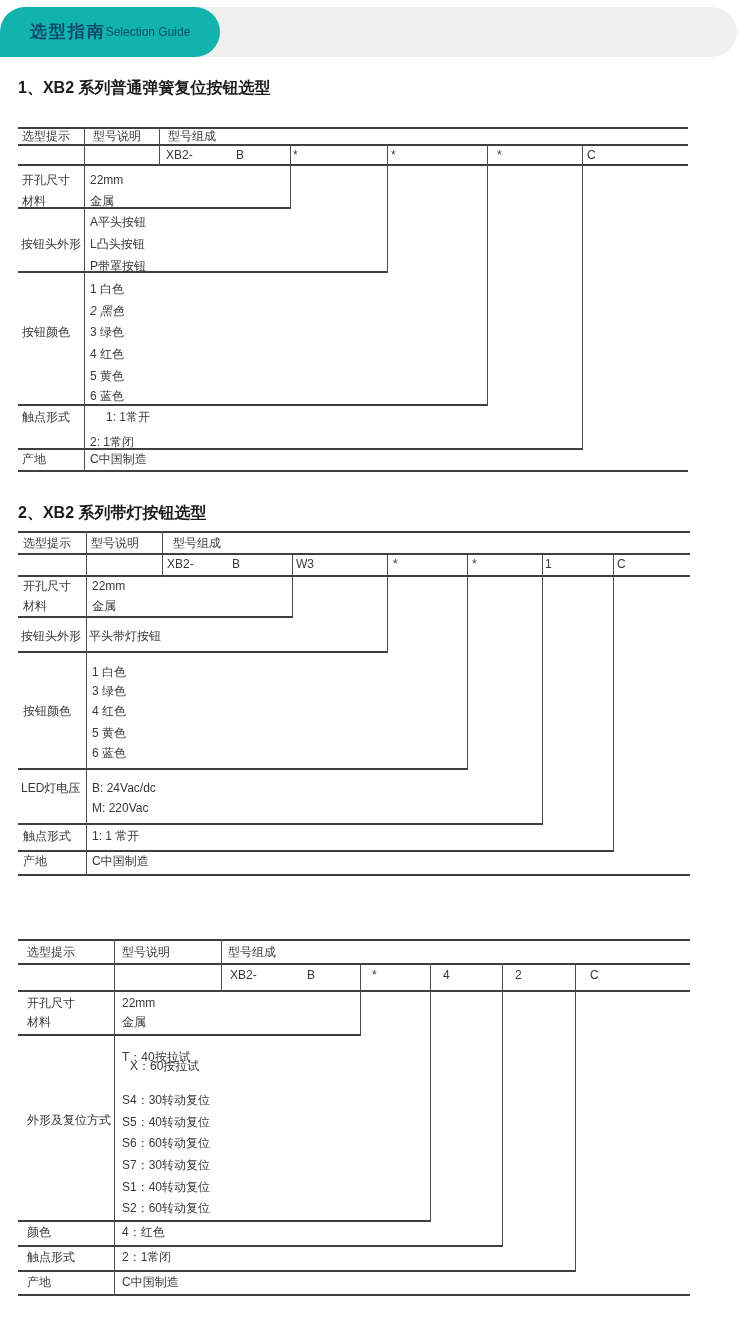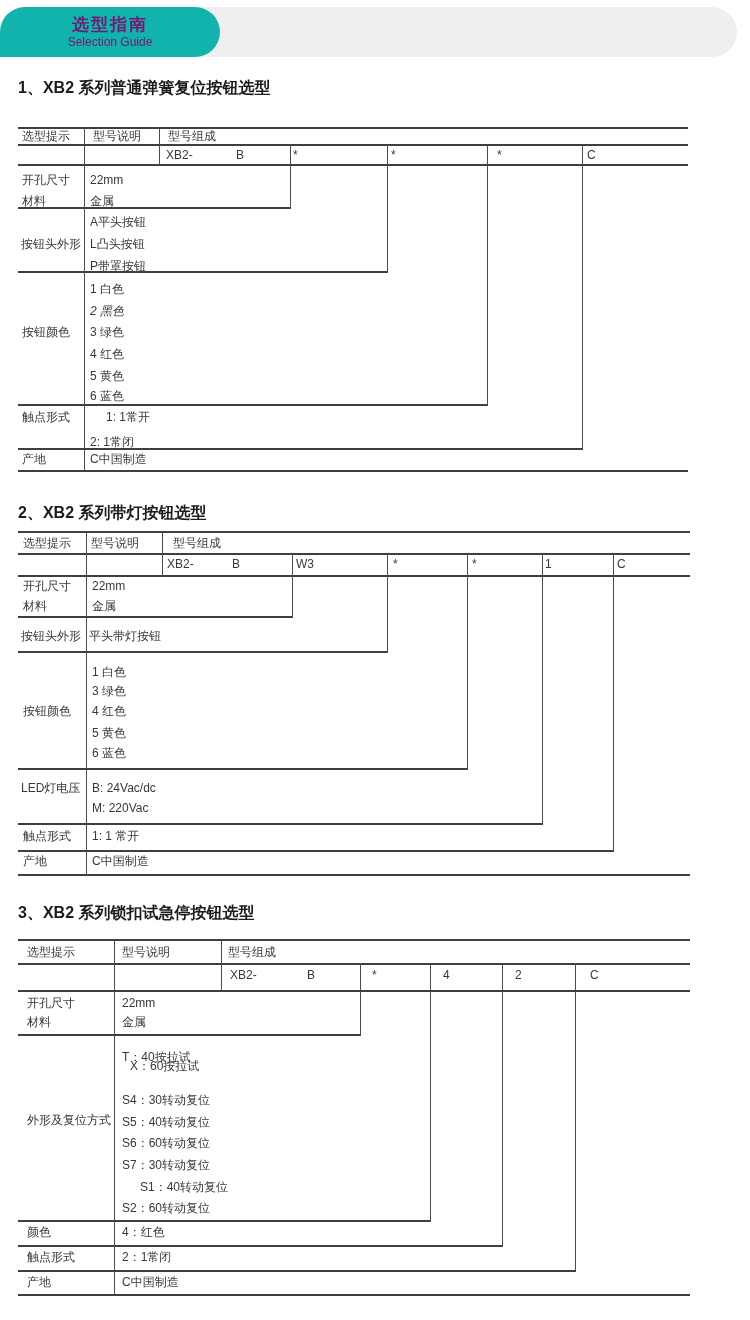--- a/index.html
+++ b/index.html
@@ -1,22 +1,22 @@
 <!DOCTYPE html>
 <html><head>
 <meta charset="utf-8">
 <style>
   html,body{margin:0;padding:0;background:#ffffff;}
   #page{position:relative;width:750px;height:1320px;background:#ffffff;overflow:hidden;
         font-family:"Liberation Sans","DejaVu Sans",sans-serif;color:#333;}
   .bar{position:absolute;left:0;top:7px;width:737px;height:50px;background:#efefef;
        border-radius:26px;}
   .pill{position:absolute;left:0;top:7px;width:220px;height:50px;background:#12b3ac;
-        border-radius:26px 26px 26px 0;display:flex;flex-direction:column;align-items:center;
-        justify-content:center;color:#701a75;}
+        border-radius:26px 26px 26px 0;display:flex;flex-direction:row;align-items:center;
+        justify-content:center;color:#0c4a6e;}
   .pill .zh{font-size:17px;font-weight:bold;letter-spacing:2px;line-height:20px;}
   .pill .en{font-size:12px;line-height:14px;}
   .sec{position:absolute;left:18px;height:20px;line-height:20px;font-size:16px;font-weight:bold;
        color:#1c1c1c;white-space:nowrap;}
   .tbl{position:absolute;}
   .hl{position:absolute;height:2px;background:#3f3f3f;}
   .vl{position:absolute;width:1px;background:#4b4b4b;}
   .hx{position:absolute;height:16px;line-height:16px;font-size:12px;color:#383838;white-space:nowrap;}
   .tx{position:absolute;height:22px;line-height:22px;font-size:12px;color:#383838;white-space:nowrap;}
 </style>
@@ -26,21 +26,20 @@
 <div id="page">
 
   <div class="bar" style="background-color: rgb(239, 239, 239);"></div>
   <div class="pill" style="background-color: rgb(18, 179, 172);">
     <div class="zh">选型指南</div>
     <div class="en">Selection Guide</div>
   </div>
 
   <div class="sec" style="top:78px;">1、XB2 系列普通弹簧复位按钮选型</div>
   <div class="sec" style="top:503px;">2、XB2 系列带灯按钮选型</div>
-  <div class="sec" style="top:903px;">3、XB2 系列锁扣试急停按钮选型</div>
 
   <div class="tbl" style="left:18px;top:127px;width:670px;height:345px;">
     <div class="hl" style="top:0;left:0;width:670px;"></div>
     <div class="hl" style="top:17px;left:0;width:670px;"></div>
     <div class="hl" style="top:37px;left:0;width:670px;"></div>
     <div class="hl" style="top:80px;left:0;width:273px;"></div>
     <div class="hl" style="top:144px;left:0;width:370px;"></div>
     <div class="hl" style="top:277px;left:0;width:470px;"></div>
     <div class="hl" style="top:321px;left:0;width:565px;"></div>
     <div class="hl" style="top:343px;left:0;width:670px;"></div>
@@ -176,21 +175,21 @@
     <div class="tx" style="top:53px;left:104px;">22mm</div>
     <div class="tx" style="top:72px;left:104px;">金属</div>
 
     <div class="tx" style="top:170px;left:9px;">外形及复位方式</div>
     <div class="tx" style="top:107px;left:104px;">T：40按拉试</div>
     <div class="tx" style="top:116px;left:104px;margin-left:8px;">X：60按拉试</div>
     <div class="tx" style="top:150px;left:104px;">S4：30转动复位</div>
     <div class="tx" style="top:172px;left:104px;">S5：40转动复位</div>
     <div class="tx" style="top:193px;left:104px;">S6：60转动复位</div>
     <div class="tx" style="top:215px;left:104px;">S7：30转动复位</div>
-    <div class="tx" style="top:237px;left:104px;margin-left:18px;">S1：40转动复位</div>
+    <div class="tx" style="top:237px;left:104px;">S1：40转动复位</div>
     <div class="tx" style="top:258px;left:104px;">S2：60转动复位</div>
 
     <div class="tx" style="top:282px;left:9px;">颜色</div>
     <div class="tx" style="top:282px;left:104px;">4：红色</div>
 
     <div class="tx" style="top:307px;left:9px;">触点形式</div>
     <div class="tx" style="top:307px;left:104px;">2：1常闭</div>
 
     <div class="tx" style="top:332px;left:9px;">产地</div>
     <div class="tx" style="top:332px;left:104px;">C中国制造</div>

